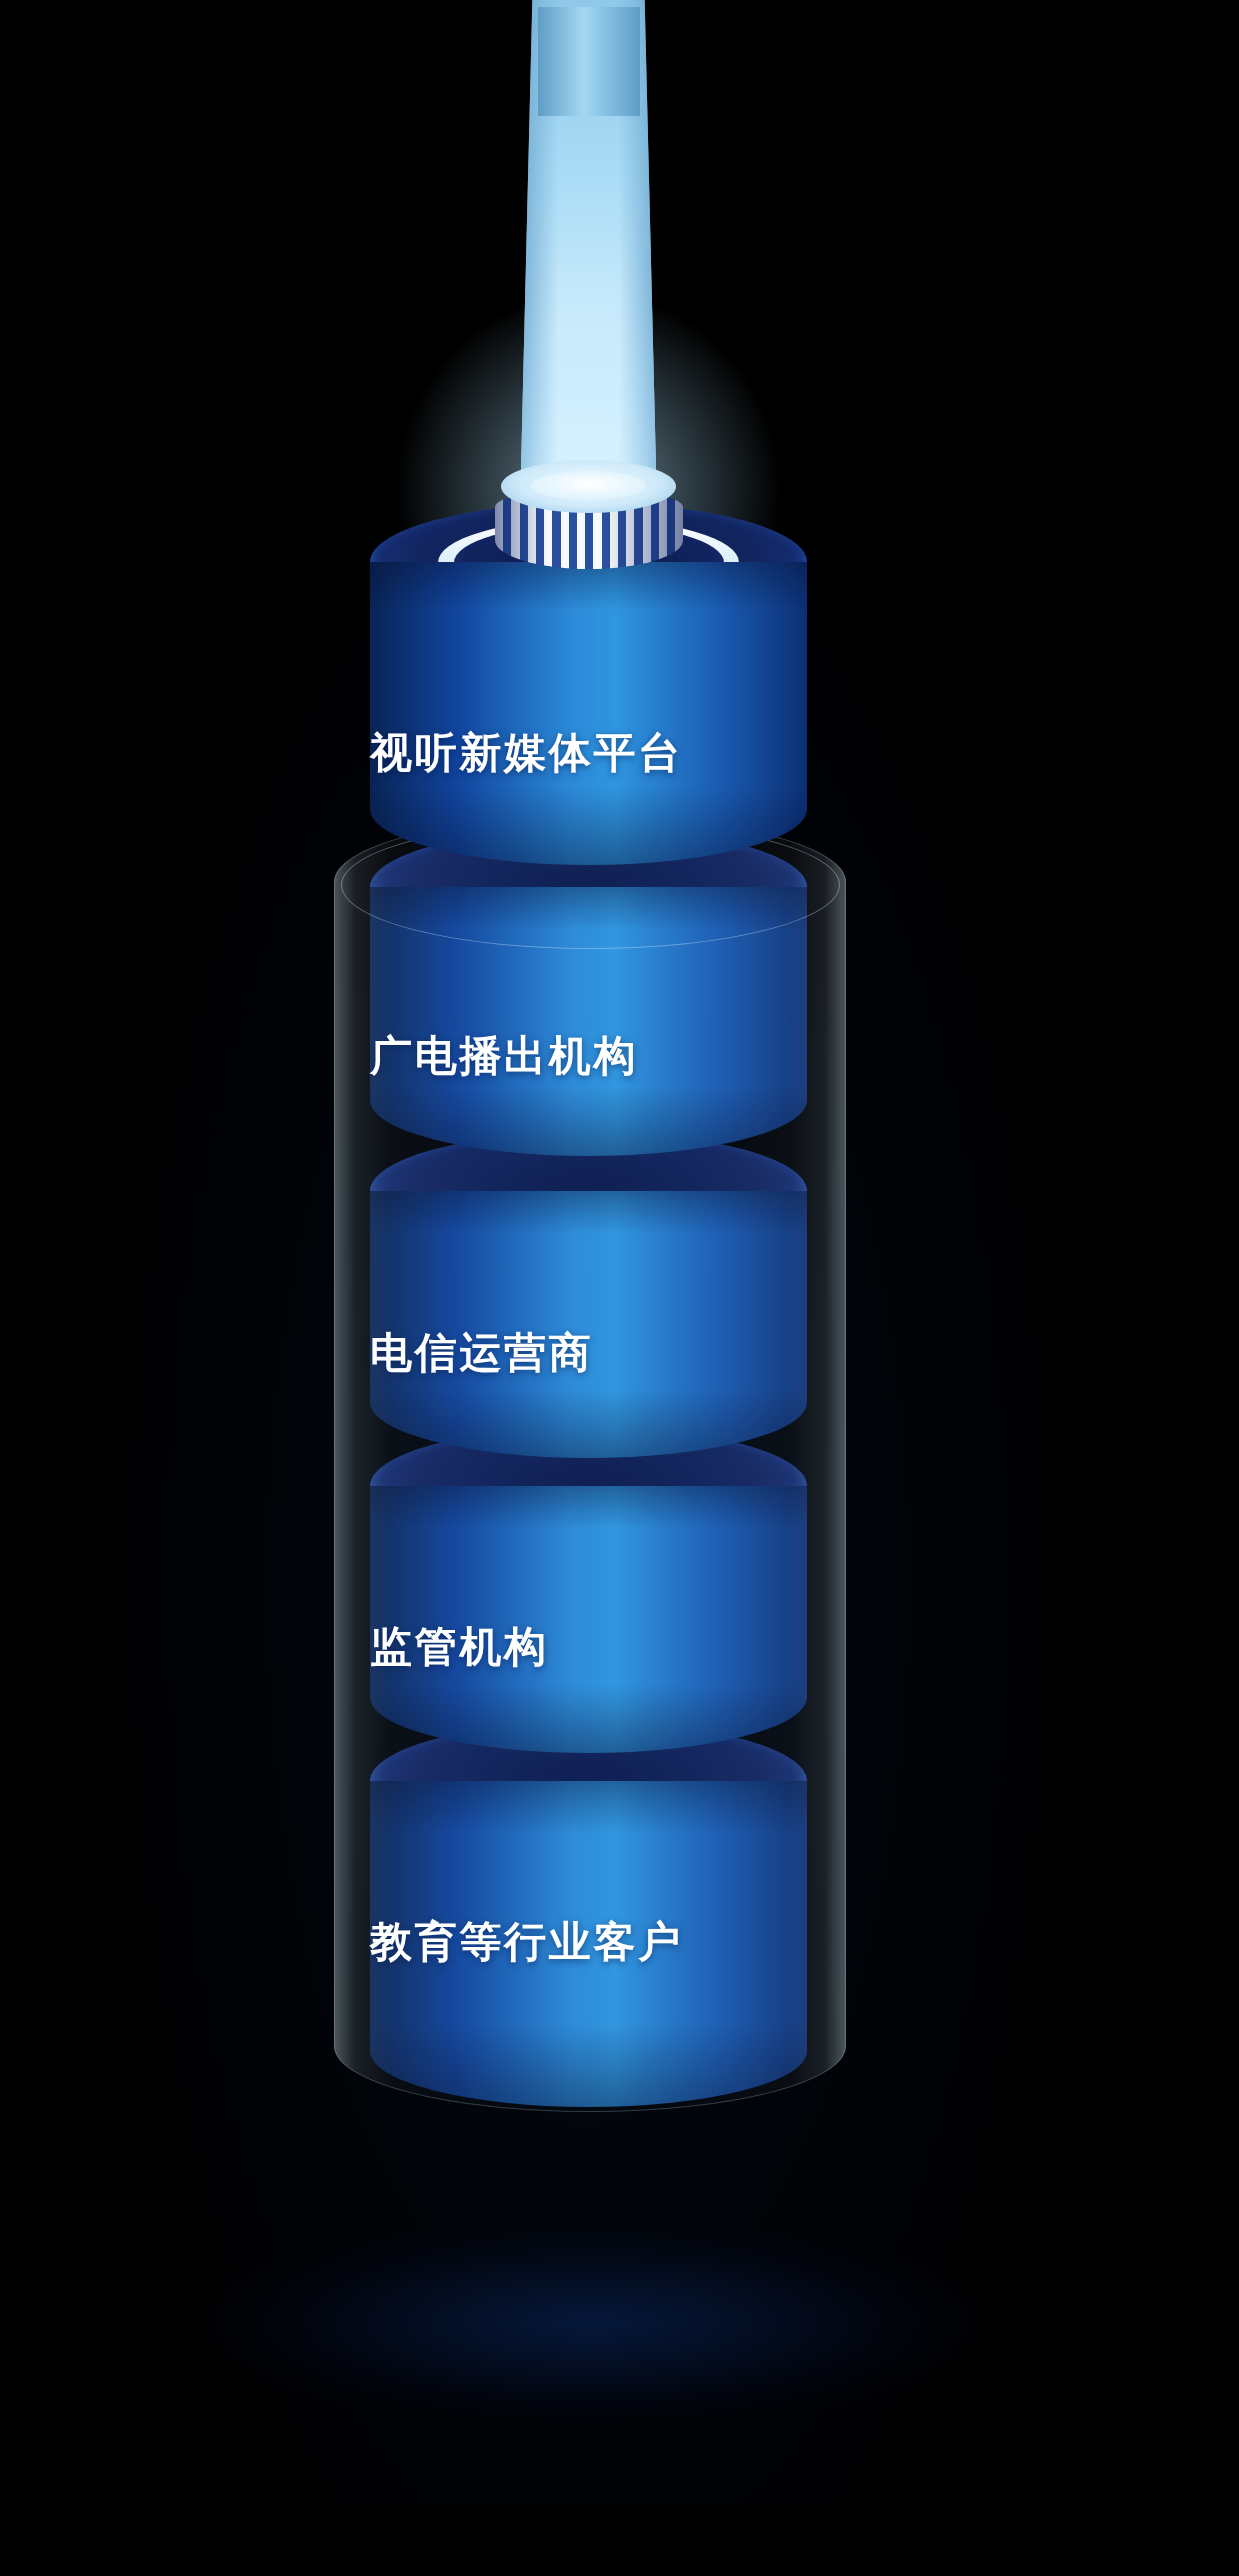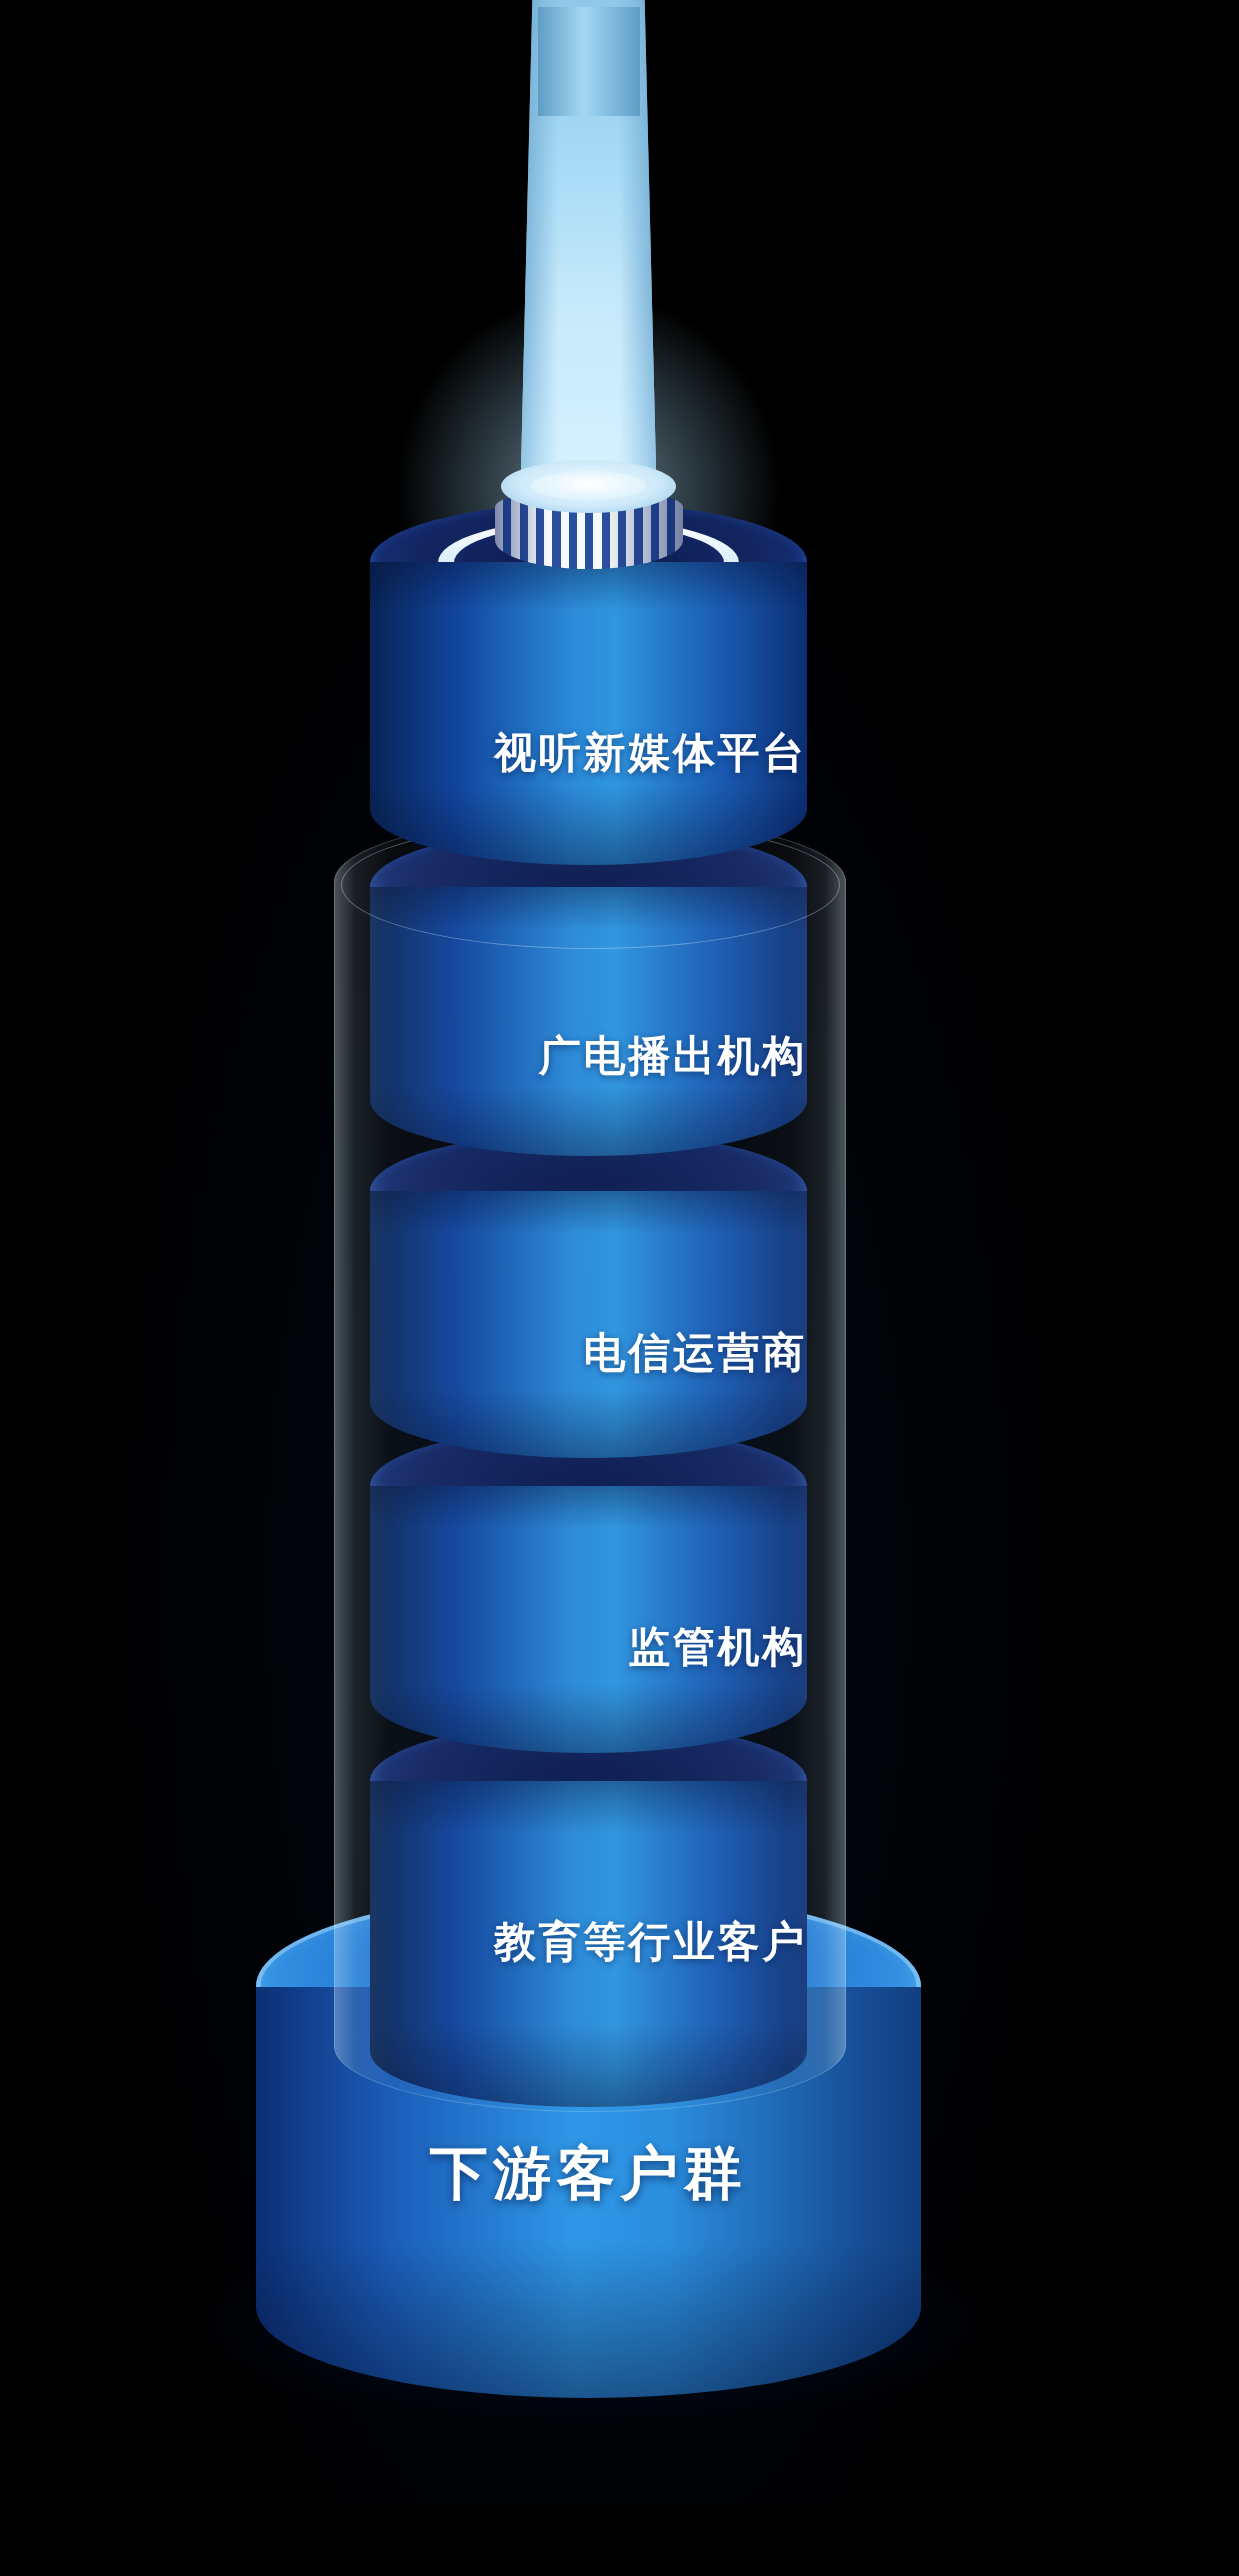--- a/index.html
+++ b/index.html
@@ -56,21 +56,21 @@
     box-shadow:inset 0 -4.6px 12.8px rgba(70,140,255,0.35);
   }
   .cyl-body{
     position:absolute;left:0;width:437px;top:59px;
     border-radius:0 0 50% 50% / 0 0 56px 56px;
     background-image:
       linear-gradient(180deg, rgba(5,12,45,0.38) 0%, rgba(5,12,45,0) 16%, rgba(5,12,45,0) 74%, rgba(4,10,40,0.40) 100%),
       linear-gradient(90deg, #092455 0%, #11459e 20%, #2b8ad8 46%, #2f96e0 56%, #1a5bb2 80%, #0c2f74 100%);
   }
   .cyl-label{
-    position:absolute;left:0;right:0;text-align:right;
+    position:absolute;left:0;right:0;text-align:left;
     color:#fff;font-size:42px;font-weight:700;letter-spacing:2.7px;
     text-shadow:0 1.8px 7.3px rgba(0,20,70,0.55);
     white-space:nowrap;
   }
   
   .cyl1{top:503px;height:383px;z-index:40;}
   .cyl1 .cyl-body{height:303px;}
   .cyl1 .cyl-label{top:222px;}
   .ring-white{
     position:absolute;left:68px;top:15.5px;width:301px;height:87px;border-radius:50%;
@@ -135,25 +135,20 @@
 
 <div class="stage">
 
   <div class="ambient-glow"></div>
   <div class="floor-shadow"></div>
 
   <div class="beam"></div>
   <div class="beam-top"></div>
   <div class="beam-halo"></div>
 
-  <div class="base">
-    <div class="base-top"></div>
-    <div class="base-body"></div>
-    <div class="base-label">下游客户群</div>
-  </div>
 
   <div class="cyl cyl5">
     <div class="cyl-top"></div>
     <div class="cyl-body"></div>
     <div class="cyl-label">教育等行业客户</div>
   </div>
 
   <div class="cyl cyl4">
     <div class="cyl-top"></div>
     <div class="cyl-body"></div>

